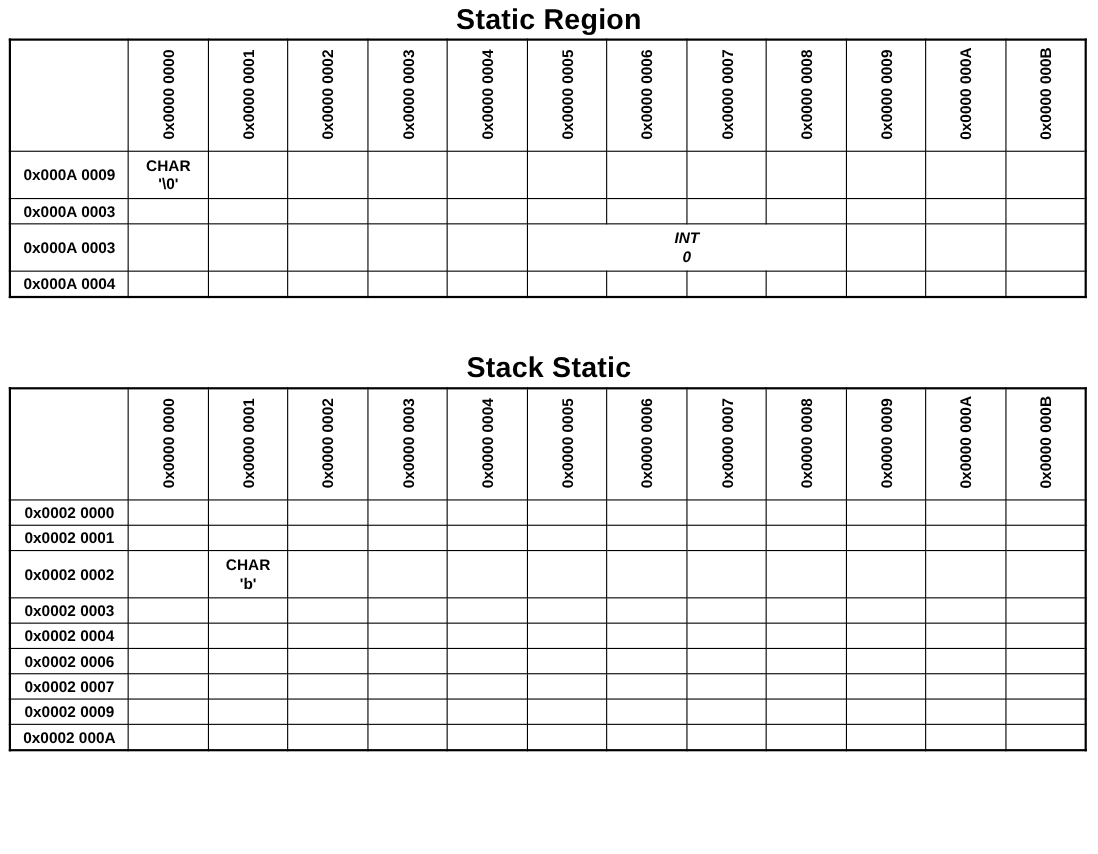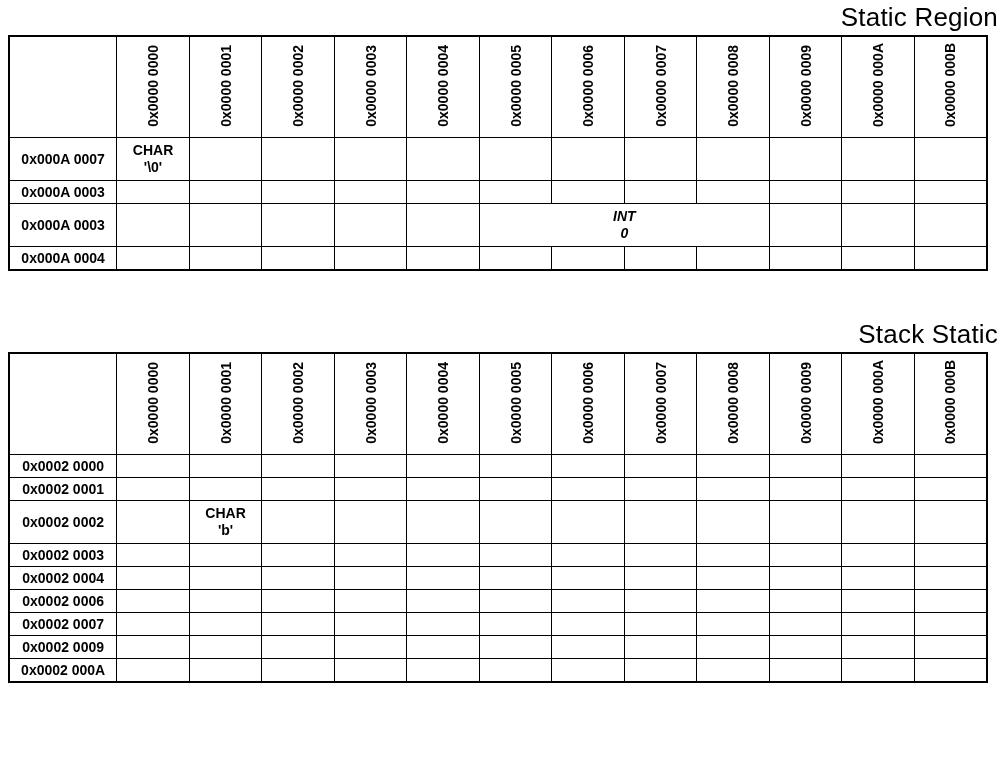--- a/index.html
+++ b/index.html
@@ -1,19 +1,19 @@
 <!DOCTYPE html>
 <html><head>
 <meta charset="utf-8">
 <style>
   html,body{margin:0;padding:0;background:#fff;}
   body{width:998px;height:776px;font-family:"Liberation Sans",sans-serif;color:#000;overflow:hidden;}
   .region{position:relative;}
   .region-title{
-    text-align:right;font-weight:normal;font-size:26px;line-height:30px;
+    text-align:center;font-weight:bold;font-size:26px;line-height:30px;
     padding:2px 0 3px 0;letter-spacing:.2px;
   }
   table.mem{
     border-collapse:collapse;table-layout:fixed;
     margin:0 8px;width:980px;
     border:2px solid #000;
   }
   table.mem td,table.mem th{
     border:1px solid #000;padding:0;margin:0;
     font-weight:bold;font-size:14px;text-align:center;vertical-align:middle;
@@ -78,21 +78,21 @@
           <th class="colhdr"><span>0x0000 0004</span></th>
           <th class="colhdr"><span>0x0000 0005</span></th>
           <th class="colhdr"><span>0x0000 0006</span></th>
           <th class="colhdr"><span>0x0000 0007</span></th>
           <th class="colhdr"><span>0x0000 0008</span></th>
           <th class="colhdr"><span>0x0000 0009</span></th>
           <th class="colhdr"><span>0x0000 000A</span></th>
           <th class="colhdr"><span>0x0000 000B</span></th>
         </tr>
         <tr class="tall">
-          <td class="rowhdr">0x000A 0007</td>
+          <td class="rowhdr">0x000A 0009</td>
           <td colspan="1" class="cell-blue">
             <div class="val">
               <span class="l1">CHAR</span>
               <span class="l2">'\0'</span>
             </div>
           </td>
           <td></td>
           <td></td>
           <td></td>
           <td></td>

